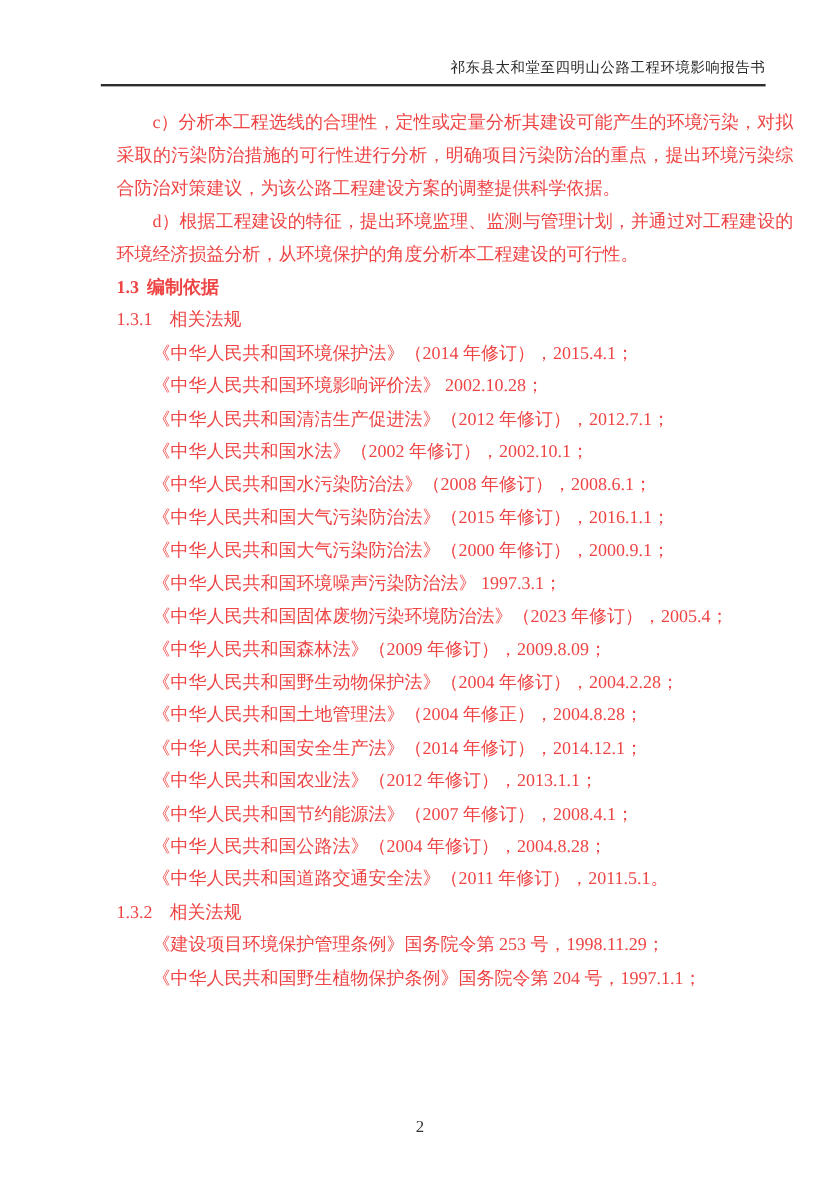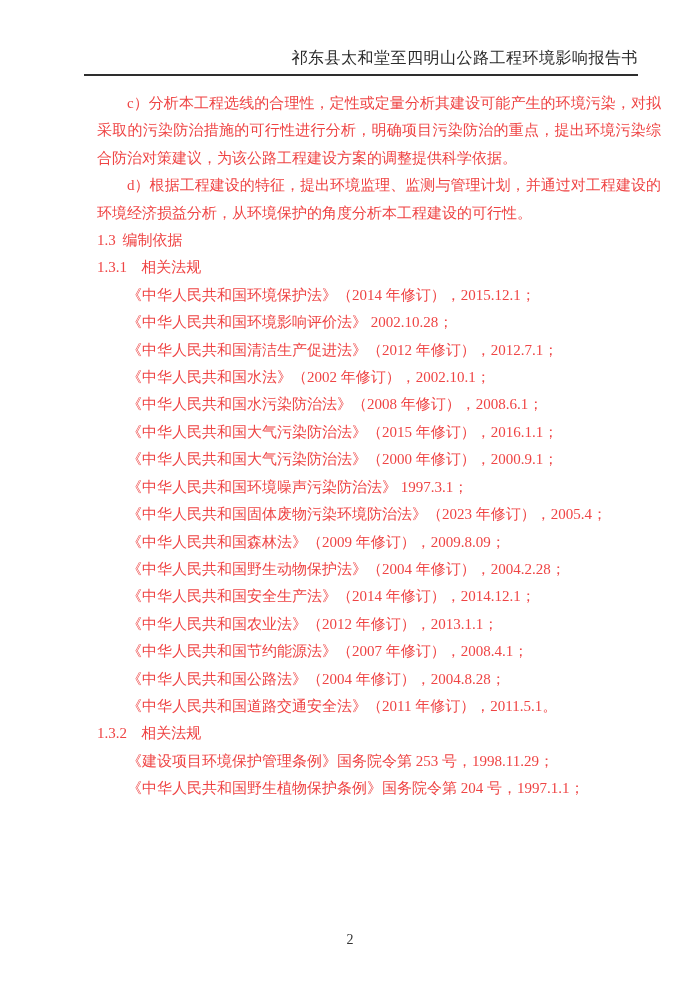--- a/index.html
+++ b/index.html
@@ -13,41 +13,41 @@
   .page {
     position: relative;
     width: 700px; height: 990px;
     background: #ffffff;
   }
   
   .page-header {
     position: absolute;
     left: 84px; width: 554px; top: 48px;
     text-align: right;
-    font-size: 16px;
+    font-size: 12px;
     letter-spacing: 0.5px;
     color: #2a2a2a;
     padding-bottom: 5px;
     border-bottom: 2px solid #2e2e2e;
   }
   
   .content {
     position: absolute;
     left: 97px; top: 90px; width: 564px;
     font-size: 15px;
     line-height: 27.4px;
     color: #ef4444;
   }
   .para {
     margin: 0;
     text-indent: 2em;
     text-align: justify;
   }
   .heading-l2 {
-    font-weight: normal;
+    font-weight: bold;
   }
   .heading-l2 .sec-num { margin-right: 0.45em; }
   .heading-l3 .sec-num { margin-right: 0.95em; }
   .item {
     text-indent: 2em;
     white-space: nowrap;
   }
   
   .page-number {
     position: absolute;
@@ -73,31 +73,32 @@
     <p class="para">d）根据工程建设的特征，提出环境监理、监测与管理计划，并通过对工程建设的环境经济损益分析，从环境保护的角度分析本工程建设的可行性。</p>
 
     <div class="heading-l2">
       <span class="sec-num">1.3</span><span>编制依据</span>
     </div>
 
     <div class="heading-l3">
       <span class="sec-num">1.3.1</span><span>相关法规</span>
     </div>
 
-    <div class="item">《中华人民共和国环境保护法》（2014 年修订），2015.12.1；</div>
+    <div class="item">《中华人民共和国环境保护法》（2014 年修订），2015.4.1；</div>
     <div class="item">《中华人民共和国环境影响评价法》 2002.10.28；</div>
     <div class="item">《中华人民共和国清洁生产促进法》（2012 年修订），2012.7.1；</div>
     <div class="item">《中华人民共和国水法》（2002 年修订），2002.10.1；</div>
     <div class="item">《中华人民共和国水污染防治法》（2008 年修订），2008.6.1；</div>
     <div class="item">《中华人民共和国大气污染防治法》（2015 年修订），2016.1.1；</div>
     <div class="item">《中华人民共和国大气污染防治法》（2000 年修订），2000.9.1；</div>
     <div class="item">《中华人民共和国环境噪声污染防治法》 1997.3.1；</div>
     <div class="item">《中华人民共和国固体废物污染环境防治法》（2023 年修订），2005.4；</div>
     <div class="item">《中华人民共和国森林法》（2009 年修订），2009.8.09；</div>
     <div class="item">《中华人民共和国野生动物保护法》（2004 年修订），2004.2.28；</div>
+    <div class="item">《中华人民共和国土地管理法》（2004 年修正），2004.8.28；</div>
     <div class="item">《中华人民共和国安全生产法》（2014 年修订），2014.12.1；</div>
     <div class="item">《中华人民共和国农业法》（2012 年修订），2013.1.1；</div>
     <div class="item">《中华人民共和国节约能源法》（2007 年修订），2008.4.1；</div>
     <div class="item">《中华人民共和国公路法》（2004 年修订），2004.8.28；</div>
     <div class="item">《中华人民共和国道路交通安全法》（2011 年修订），2011.5.1。</div>
 
     <div class="heading-l3">
       <span class="sec-num">1.3.2</span><span>相关法规</span>
     </div>
 

